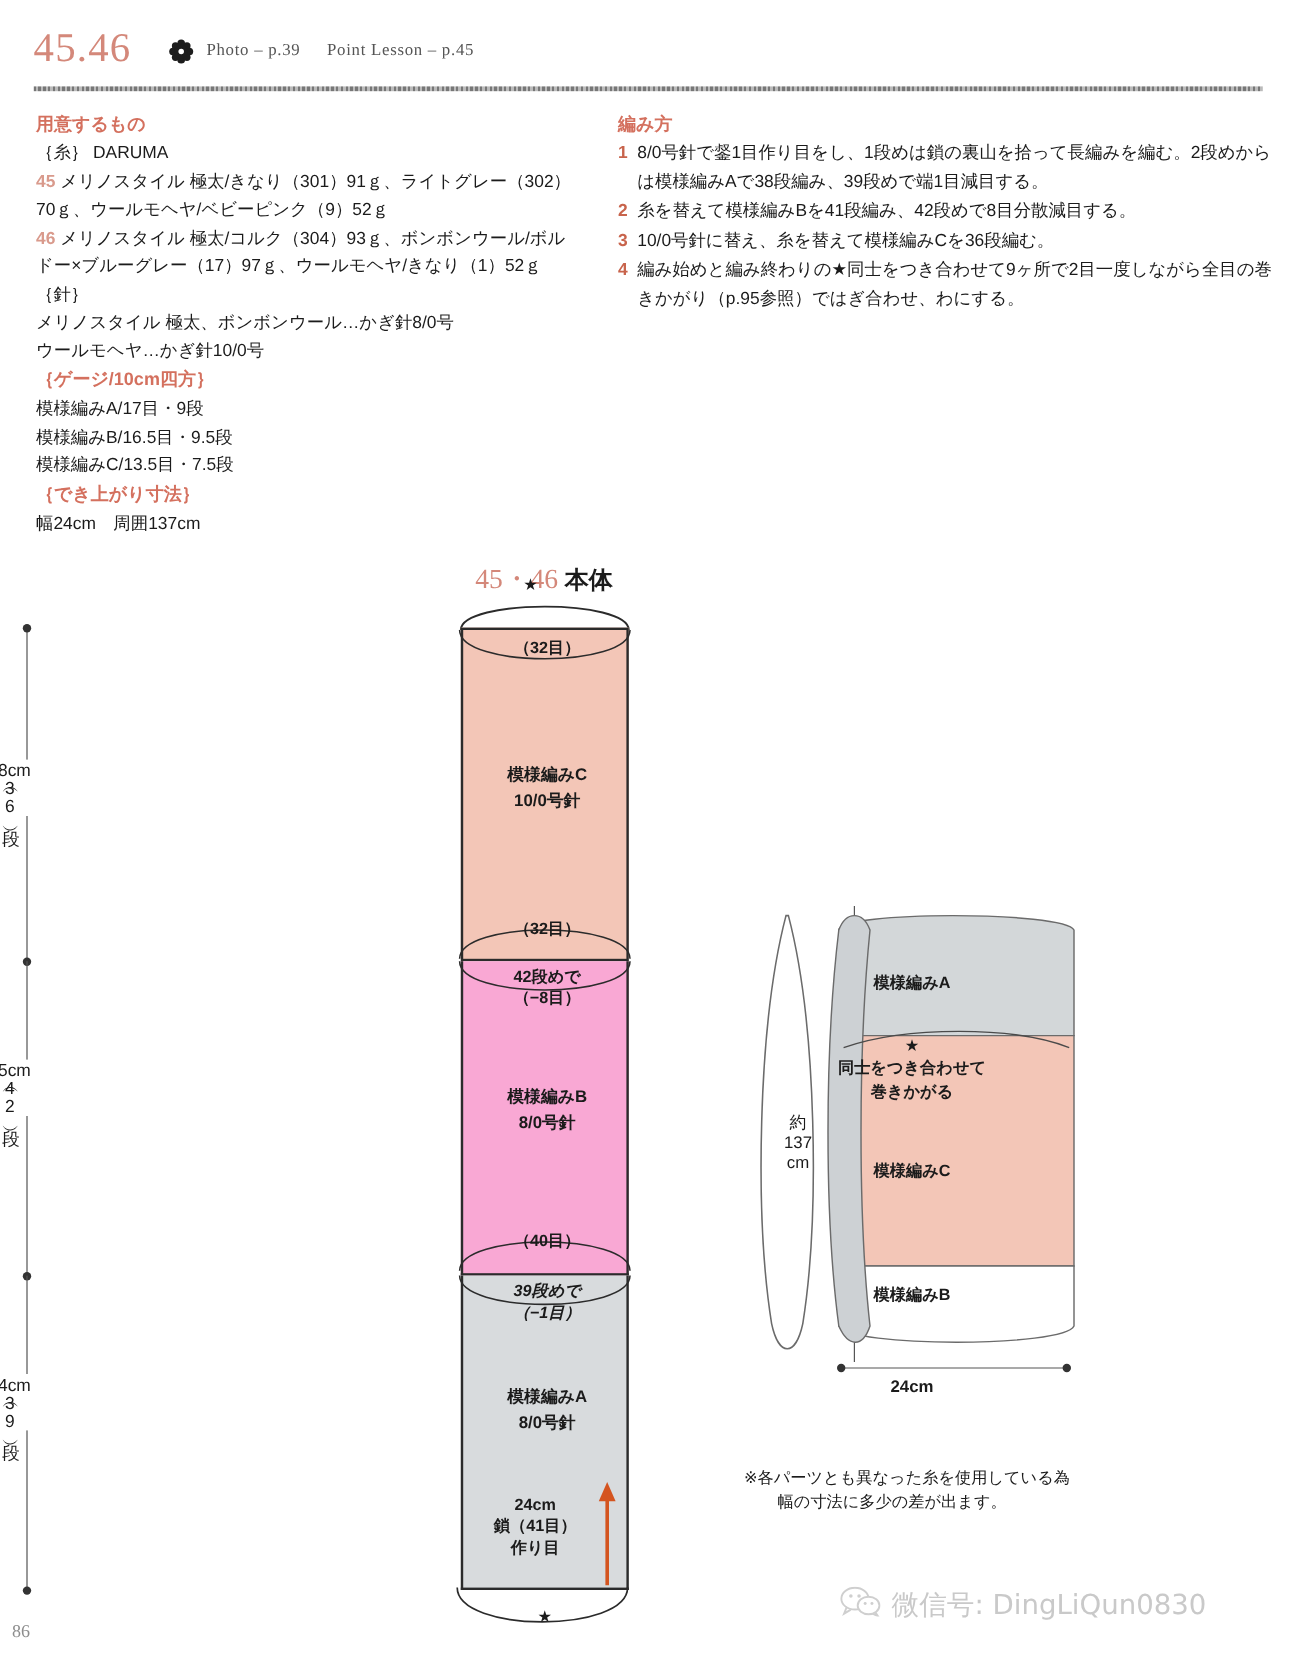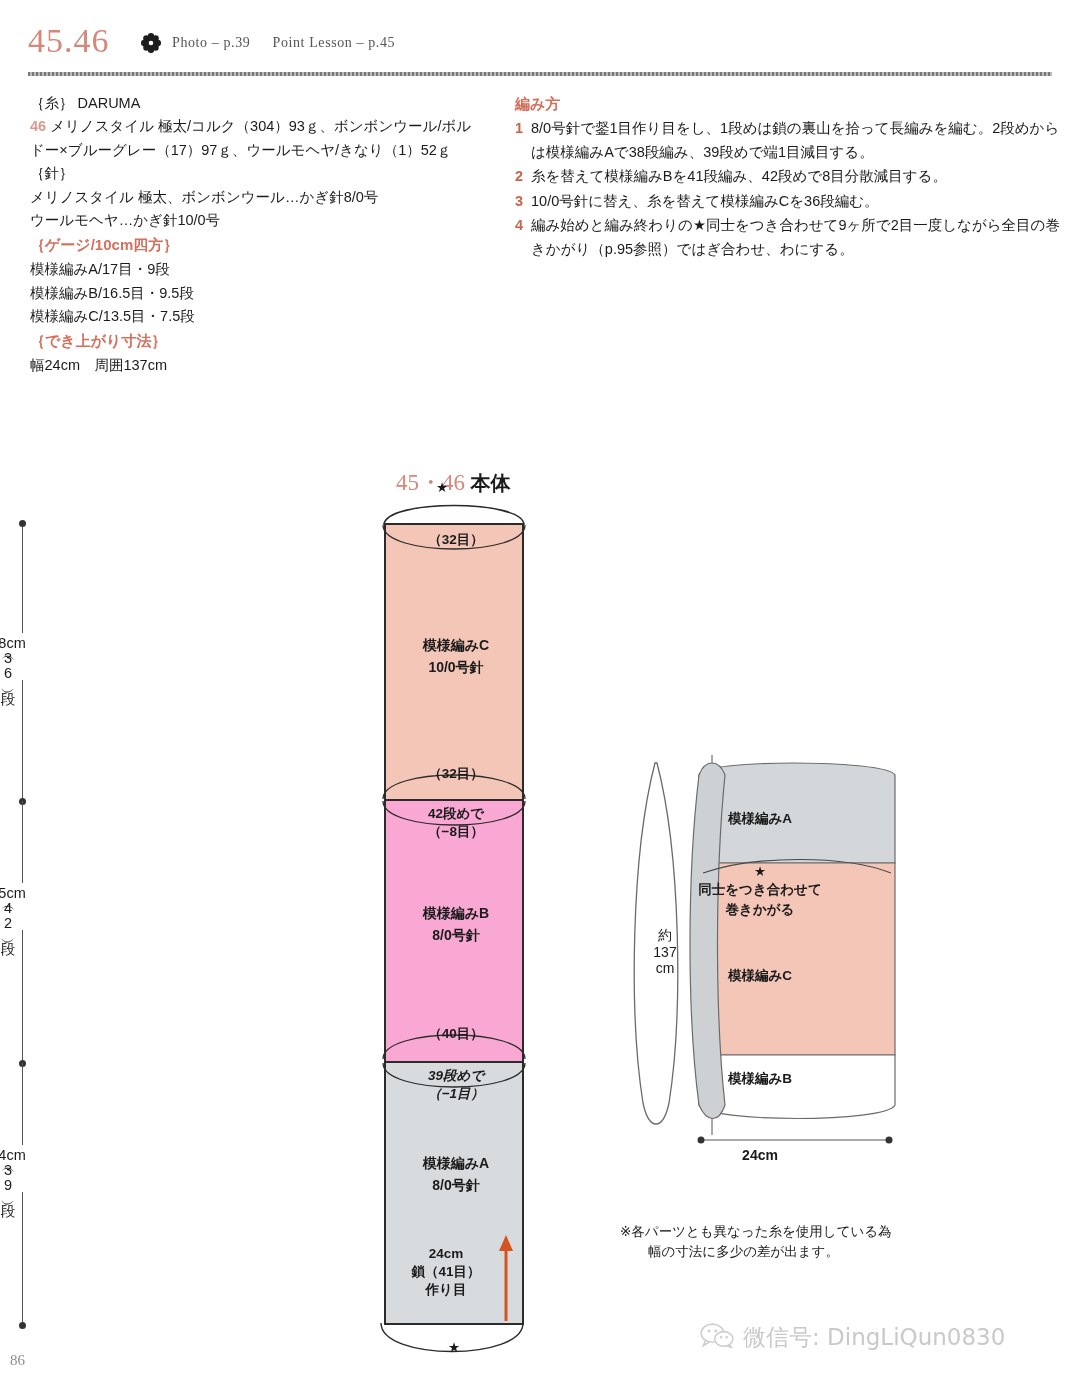--- a/index.html
+++ b/index.html
@@ -152,22 +152,26 @@
     </svg>
   </div>
   <div id="header-links">
     <span>Photo&nbsp;–&nbsp;p.39</span>
     <span>Point Lesson&nbsp;–&nbsp;p.45</span>
   </div>
   <div id="header-rule"></div>
 </div>
 
 <div id="col-left" class="col">
+  <div class="sec-title">用意するもの</div>
   <div class="line">｛糸｝ DARUMA</div>
 
+  <div class="line">
+    <span class="item-no">45</span><span>メリノスタイル 極太/きなり（301）⁡91ｇ、ライトグレー（302）⁡70ｇ、ウールモヘヤ/ベビーピンク（9）⁡52ｇ</span>
+  </div>
   <div class="line">
     <span class="item-no">46</span><span>メリノスタイル 極太/コルク（304）⁡93ｇ、ボンボンウール/ボルドー×ブルーグレー（17）⁡97ｇ、ウールモヘヤ/きなり（1）⁡52ｇ</span>
   </div>
 
   <div class="line">｛針｝</div>
   <div class="line">メリノスタイル 極太、ボンボンウール…かぎ針8/0号</div>
   <div class="line">ウールモヘヤ…かぎ針10/0号</div>
 
   <div class="line sec-title">｛ゲージ/10cm四方｝</div>
   <div class="line">模様編みA/17目・9段</div>

